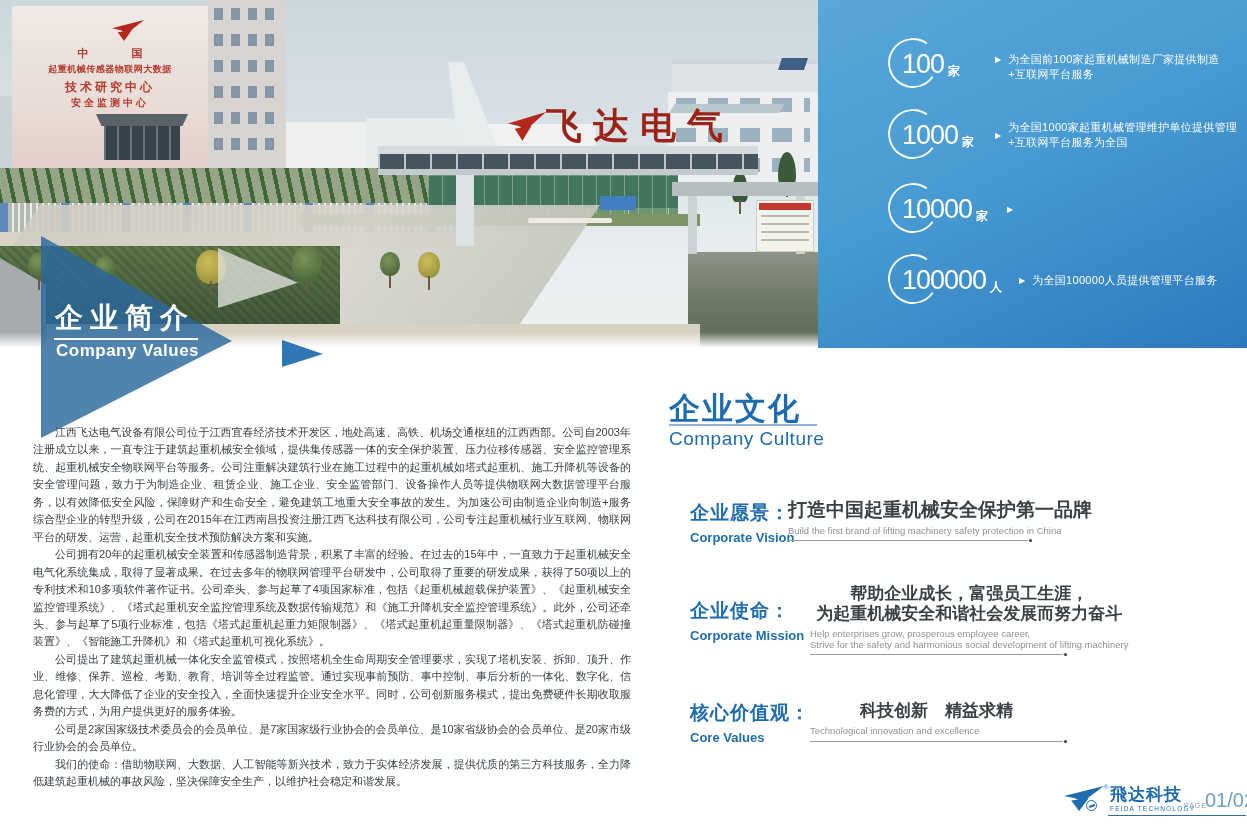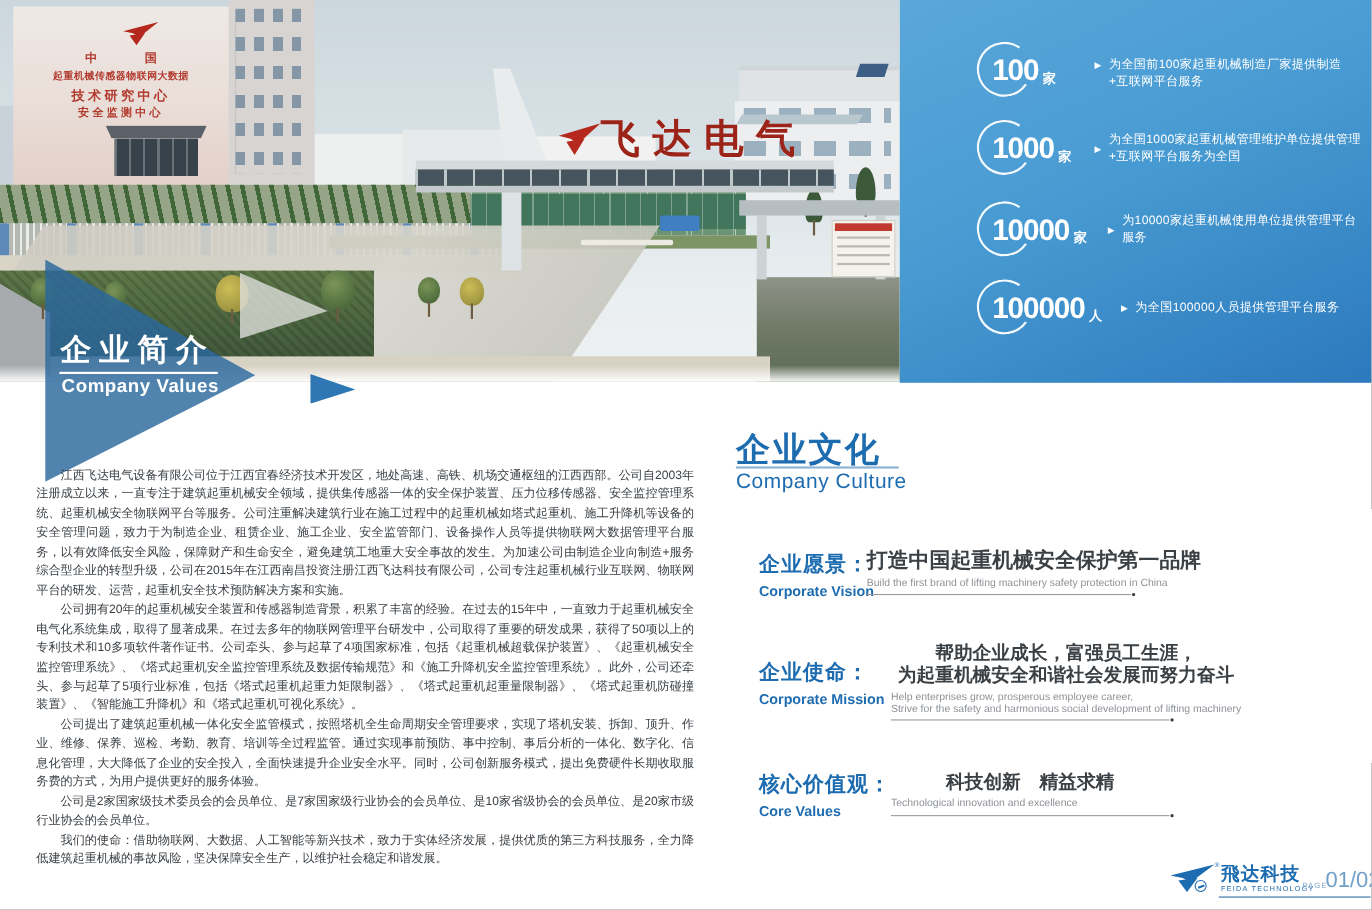--- a/index.html
+++ b/index.html
@@ -101,21 +101,21 @@
   .board .ln{position:absolute;left:4px;right:4px;height:2px;background:#b9b9b0;}
   
   .gate-sign{left:546px;top:108px;font-size:36px;font-weight:bold;color:var(--sign-red);letter-spacing:11px;line-height:1;text-shadow:0 1px 0 rgba(255,255,255,.25);}
 
   
   .stats-panel{position:absolute;left:818px;top:0;width:429px;height:348px;
     background:linear-gradient(155deg,var(--panel-top) 0%,#489BD2 45%,var(--panel-bottom) 100%);color:#fff;}
   .stat{position:absolute;left:70px;height:52px;width:350px;}
   .arc{position:absolute;left:0;top:0;width:50px;height:50px;border:2px solid rgba(255,255,255,.95);border-right-color:transparent;border-radius:50%;transform:rotate(-10deg);}
   .numwrap{position:absolute;left:14px;top:0;height:52px;display:flex;align-items:center;}
-  .num{font-size:27px;font-weight:bold;letter-spacing:-1px;line-height:1;}
+  .num{font-size:27px;font-weight:normal;letter-spacing:-1px;line-height:1;}
   .unit{font-size:12px;font-weight:bold;margin-left:4px;margin-top:14px;letter-spacing:0;}
   .sdesc{position:absolute;left:107px;top:0;height:52px;display:flex;gap:7px;}
   .sdesc .bullet{font-size:8px;line-height:15px;color:#fff;}
   .sdesc .lines{font-size:11px;line-height:15px;letter-spacing:.3px;}
   .v-center{align-items:center;}
   .v-top{align-items:flex-start;padding-top:14px;}
 
   
   .tri{position:absolute;}
   .tri-big{left:41px;top:236px;width:191px;height:202px;background:rgba(43,104,158,.82);clip-path:polygon(0 0,100% 52%,0 100%);}
@@ -281,23 +281,20 @@
       </div>
     </div>
     <div class="stat" style="top:183px;">
       <div class="arc"></div>
       <div class="numwrap">
           <span class="num">10000</span>
           <span class="unit">家</span>
         </div>
       <div class="sdesc v-center" style="left:119px;">
           <span class="bullet">▶</span>
-        <div class="lines">
-          <div>为10000家起重机械使用单位提供管理平台服务</div>
-        </div>
       </div>
     </div>
     <div class="stat" style="top:254px;">
       <div class="arc"></div>
       <div class="numwrap">
           <span class="num">100000</span>
           <span class="unit">人</span>
         </div>
       <div class="sdesc v-center" style="left:131px;">
           <span class="bullet">▶</span>

